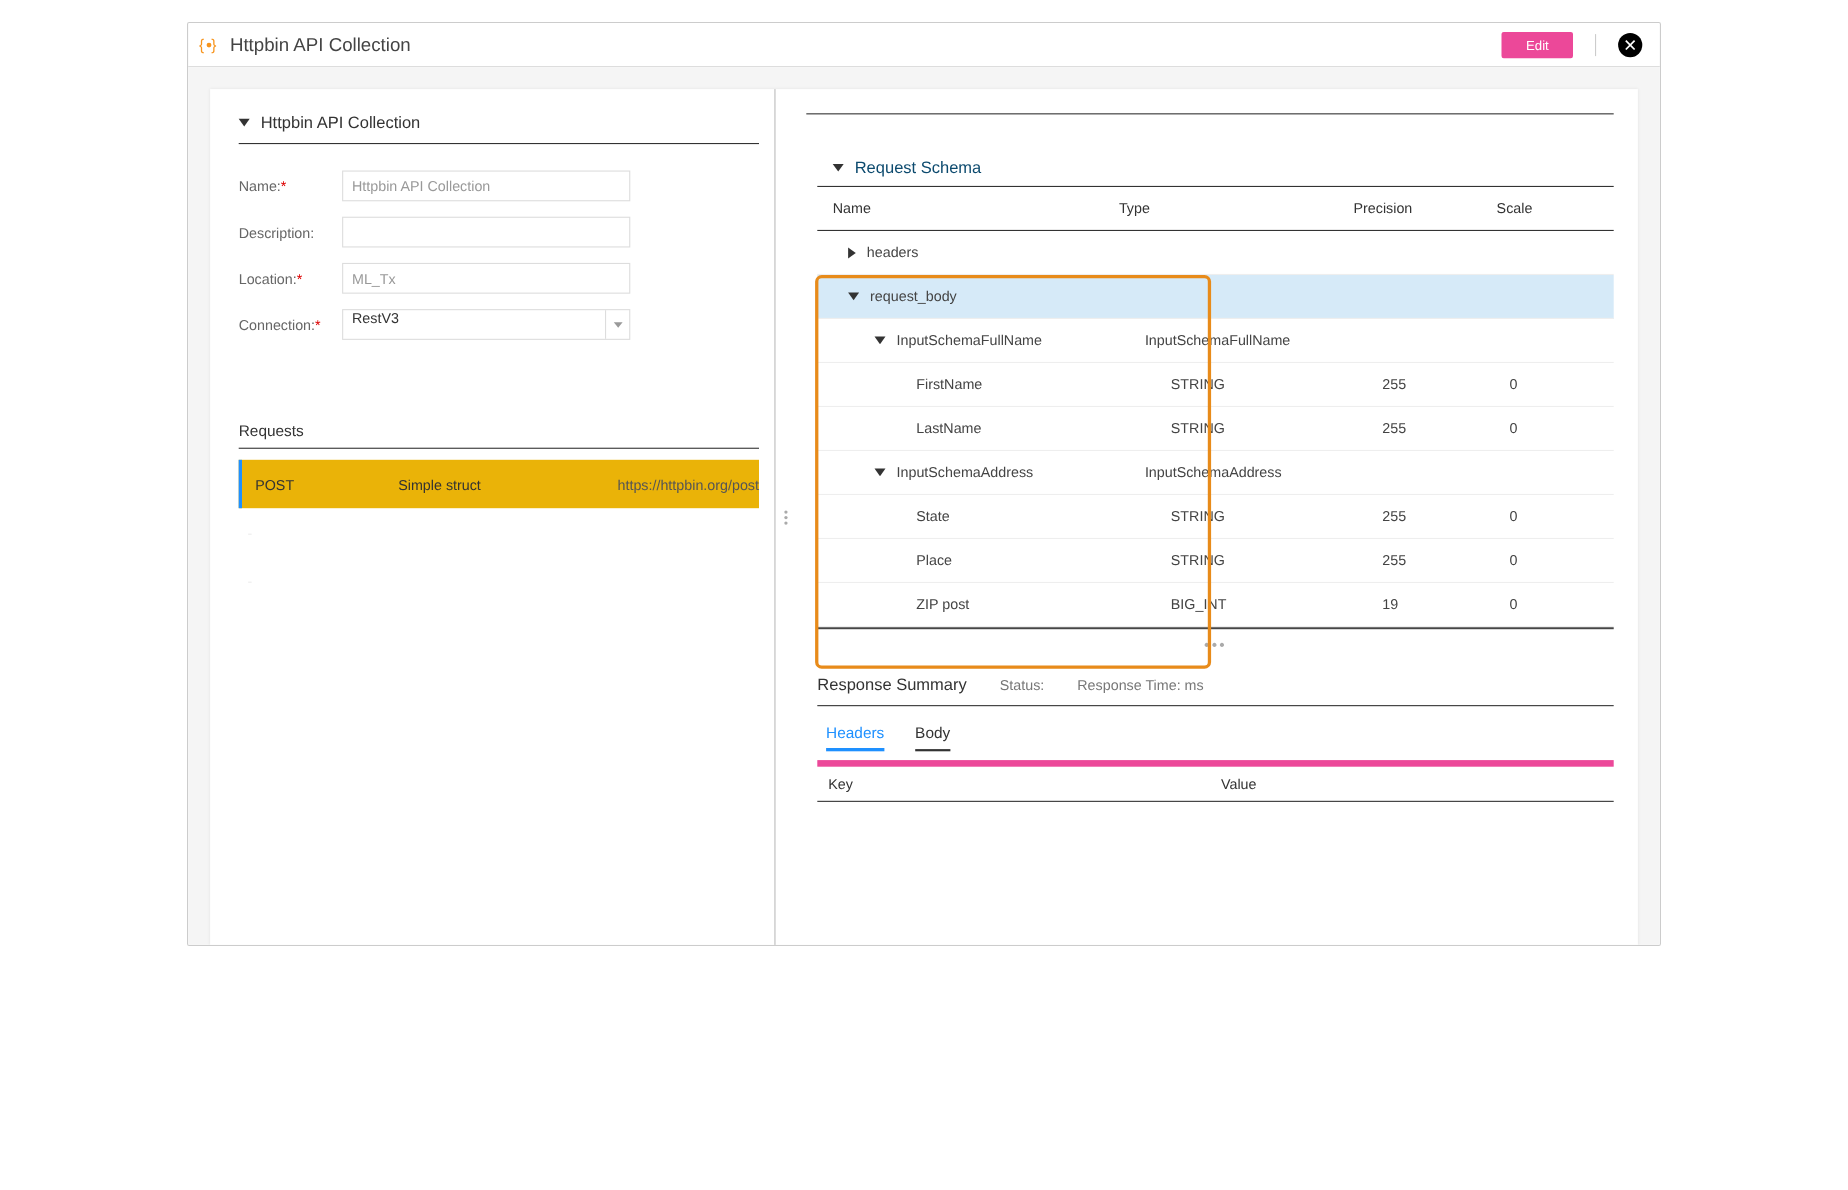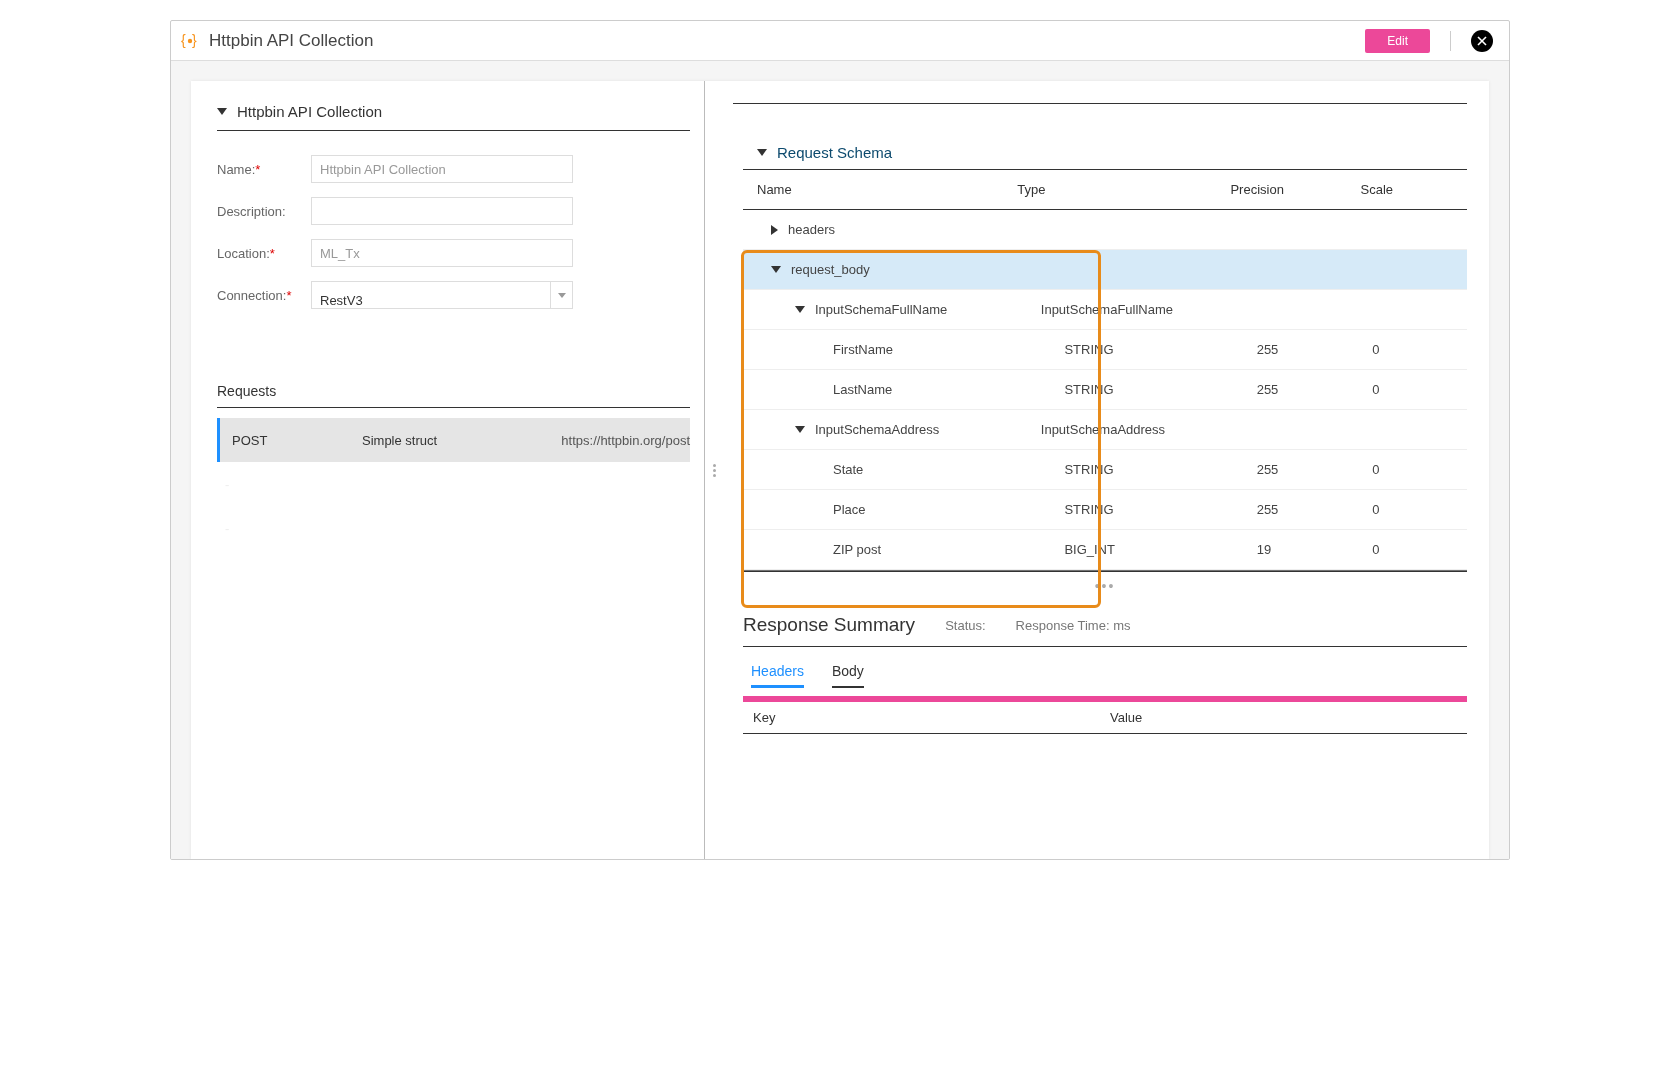--- a/index.html
+++ b/index.html
@@ -109,21 +109,21 @@
   height: 28px;
   border: 1px solid #ddd;
   padding: 0 8px;
   color: #999;
   font-size: 13px;
   background: #fff;
 }
 .form-row .select-field {
   color: #333;
   display: flex;
-  align-items: flex-end;
+  align-items: flex-start;
   justify-content: space-between;
   cursor: pointer;
   position: relative;
 }
 .select-caret-box {
   width: 22px; height: 26px;
   border-left: 1px solid #ddd;
   display: flex; align-items: center; justify-content: center;
   margin-right: -8px;
 }
@@ -135,21 +135,21 @@
   color: #333;
   padding-bottom: 8px;
   border-bottom: 1px solid #333;
   margin-right: 14px;
 }
 .request-row {
   display: flex;
   align-items: center;
   height: 44px;
   border-left: 3px solid #1e90ff;
-  background: #e5e5e5;
+  background: #eab308;
   padding-left: 12px;
   margin-right: 14px;
   margin-top: 10px;
   font-size: 13px;
   color: #333;
   cursor: pointer;
 }
 .request-row .method { width: 130px; }
 .request-row .rname { flex: 1; }
 .request-row .rurl { color: #555; }
@@ -225,21 +225,21 @@
   border-top: 1px solid #333;
   margin-left:10px;
 }
 
 .resp-summary {
   display:flex; gap: 30px; align-items:center;
   margin: 18px 0 0 10px;
   padding-bottom: 10px;
   border-bottom: 1px solid #333;
 }
-.resp-summary .lbl { font-size: 19px; color:#333; }
+.resp-summary .lbl { font-size: 15px; color:#333; }
 .resp-summary .sub { font-size: 13px; color: #777; }
 
 .tabs { display:flex; gap: 28px; margin: 16px 0 0 18px; }
 .tab { font-size: 14px; padding-bottom: 6px; cursor:pointer; }
 .tab.active { color: #1e90ff; border-bottom: 3px solid #1e90ff; }
 .tab.inactive { color: #333; border-bottom: 2px solid #333; }
 
 .kv-head {
   display:flex;
   margin: 8px 0 0 10px;

